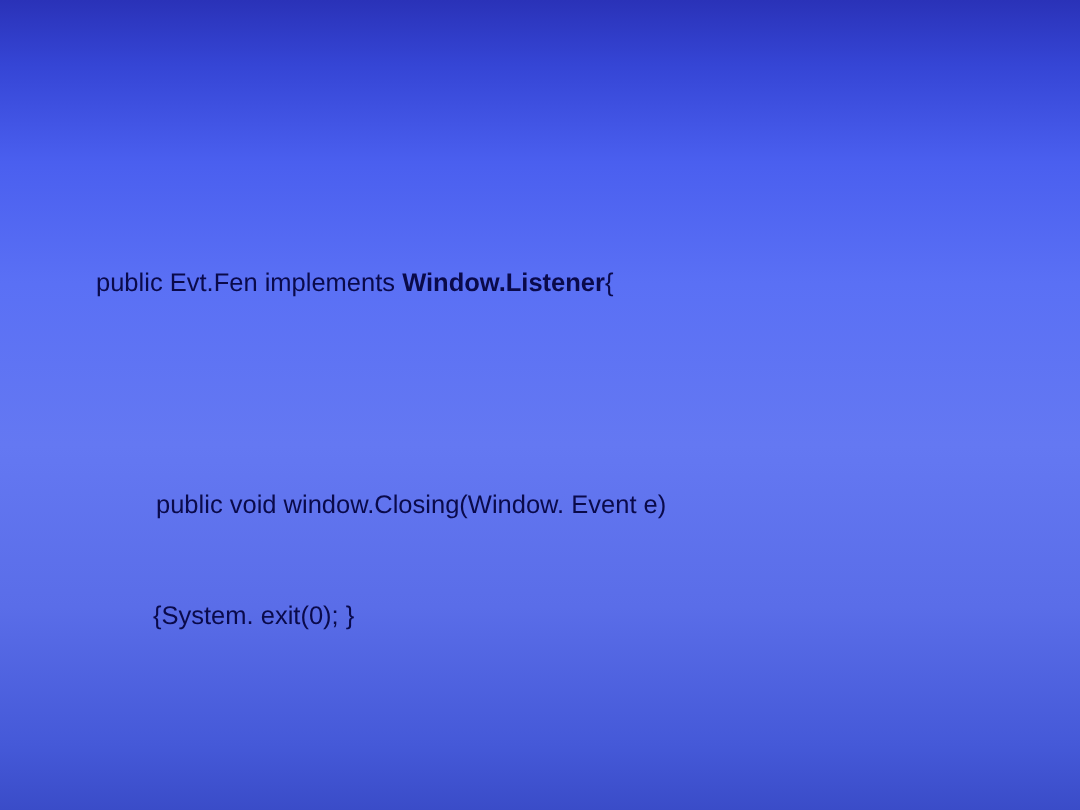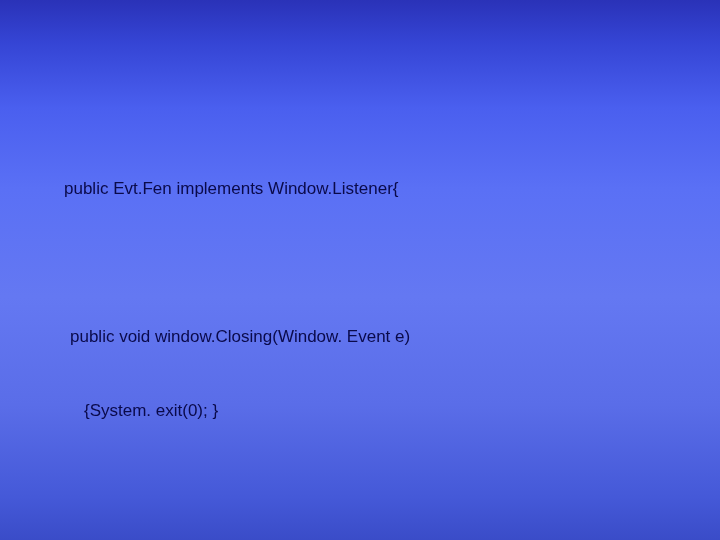--- a/index.html
+++ b/index.html
@@ -19,23 +19,23 @@
     font-size: 17px;
     line-height: 1.45;
   }
   .code-block {
     position: absolute;
     left: 64px;
     top: 128px;
     white-space: pre;
   }
   .line { display: block; }
-  .bold { font-weight: normal; }
-  .indent1 { margin-left: 6px; }
-  .indent2 { margin-left: 20px; }
+  .bold { font-weight: bold; }
+  .indent1 { margin-left: 40px; }
+  .indent2 { margin-left: 38px; }
 </style>
 </head>
 <body>
 
 <div class="slide">
   <div class="code-block">
     <span class="line"><span>public Evt.Fen implements </span><span class="bold">Window.Listener</span><span>{</span></span>
     <span class="line"> </span>
     <span class="line indent1">public void window.Closing(Window. Event e)</span>
     <span class="line indent2">{System. exit(0); }</span>

